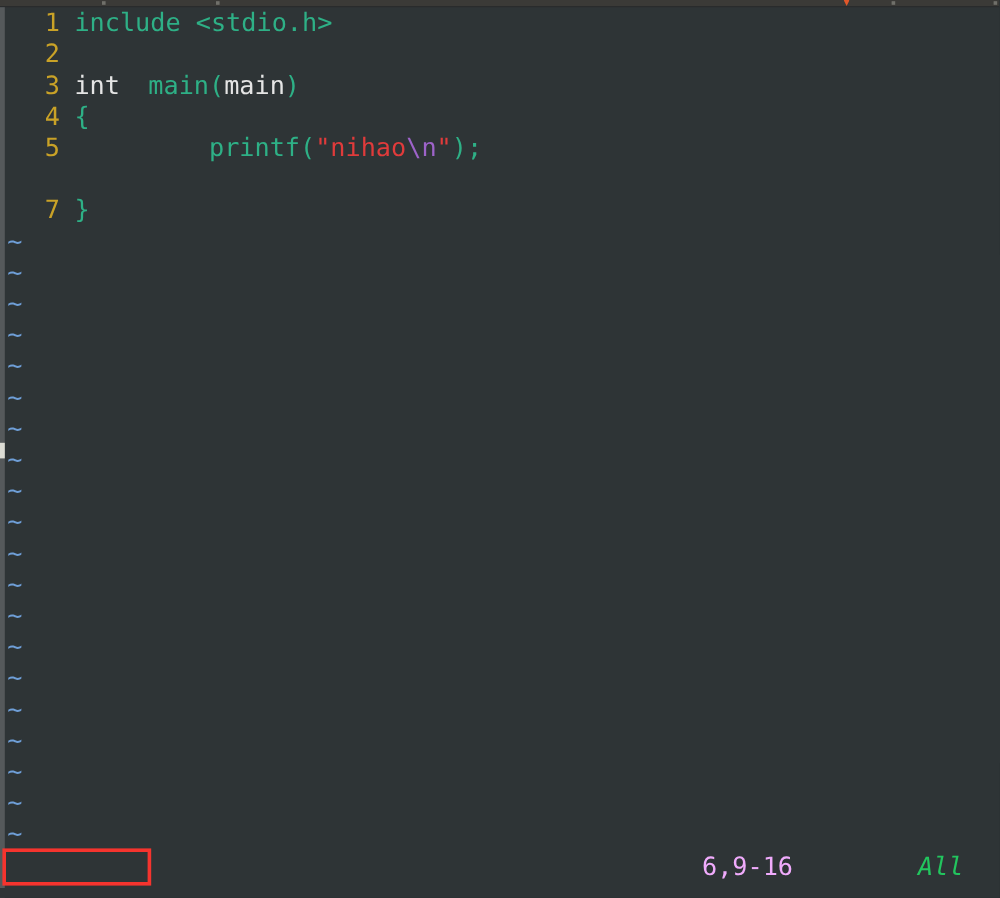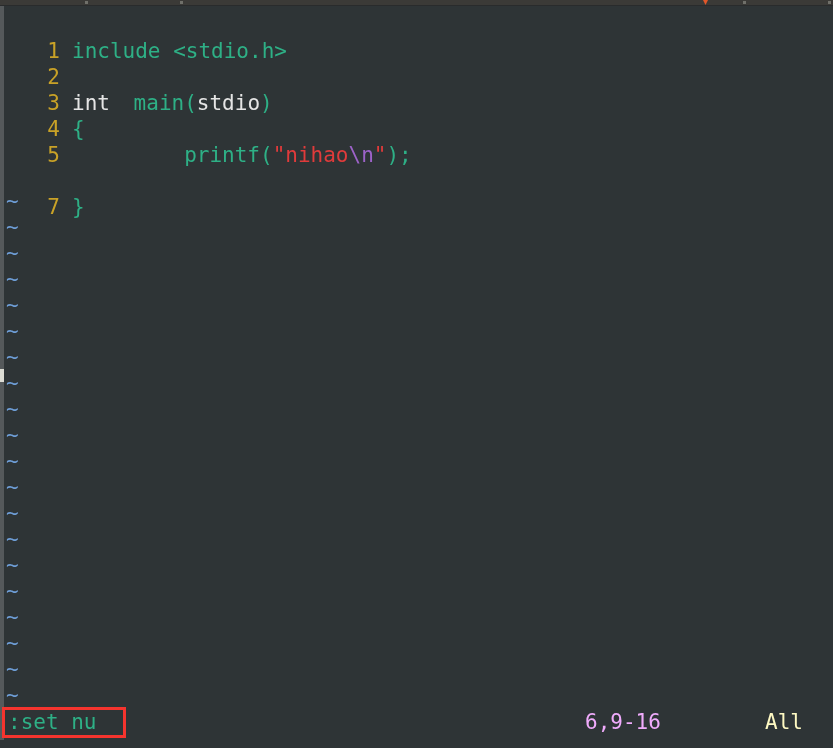--- a/index.html
+++ b/index.html
@@ -64,25 +64,24 @@
     left: 0px;
     top: 363px;
     width: 4px;
     height: 13px;
     background: #dcdcd4;
   }
 
   
   .buffer {
     position: absolute;
-    left: 14px;
+    left: 4px;
     top: 6px;
     width: 752px;
     height: 700px;
-    margin-top: 32px;
   }
   .row {
     position: absolute;
     left: 0;
     height: 26px;
     line-height: 26px;
     white-space: pre;
     font-size: 21px;
     letter-spacing: 0px;
   }
@@ -143,21 +142,22 @@
   .ruler {
     position: absolute;
     left: 585px;
     top: 0;
     color: #f0abfc;
   }
   .scrollpos {
     position: absolute;
     left: 765px;
     top: 0;
-    color: #fef9c3;
+    color: #22c55e;
+    font-style: italic;
   }
 
   
   .annot-box {
     position: absolute;
     left: 2px;
     top: 707px;
     width: 124px;
     height: 31px;
     border: 3px solid #f5342e;
@@ -187,21 +187,21 @@
     <div class="titlebar-tick" style="left:828px;"></div>
   </div>
 
   <div class="rail">
     <div class="rail-thumb"></div>
   </div>
 
   <div class="buffer" id="buffer">
       <div class="row" style="top: 0px;"><span class="lineno">1</span><span class="codetext"><span class="t-plain">include &lt;stdio.h&gt;</span></span></div>
       <div class="row" style="top: 26px;"><span class="lineno">2</span><span class="codetext"></span></div>
-      <div class="row" style="top: 52px;"><span class="lineno">3</span><span class="codetext"><span class="t-keyword">int</span><span class="t-plain"> </span><span class="t-func">main(</span><span class="t-keyword">stdio</span><span class="t-punct">)</span></span></div>
+      <div class="row" style="top: 52px;"><span class="lineno">3</span><span class="codetext"><span class="t-keyword">int</span><span class="t-plain"> </span><span class="t-func">main(</span><span class="t-keyword">main</span><span class="t-punct">)</span></span></div>
       <div class="row" style="top: 78px;"><span class="lineno">4</span><span class="codetext"><span class="t-punct">{</span></span></div>
       <div class="row" style="top: 104px;"><span class="lineno">5</span><span class="codetext"><span class="t-func">        printf(</span><span class="t-string">"nihao</span><span class="t-escape">\n</span><span class="t-string">"</span><span class="t-punct">);</span></span></div>
       <div class="row" style="top: 156px;"><span class="lineno">7</span><span class="codetext"><span class="t-punct">}</span></span></div>
     </div>
 
   <div id="fillers">
       <div class="tilde" style="top: 188px;">~</div>
       <div class="tilde" style="top: 214px;">~</div>
       <div class="tilde" style="top: 240px;">~</div>
       <div class="tilde" style="top: 266px;">~</div>
@@ -217,21 +217,20 @@
       <div class="tilde" style="top: 526px;">~</div>
       <div class="tilde" style="top: 552px;">~</div>
       <div class="tilde" style="top: 578px;">~</div>
       <div class="tilde" style="top: 604px;">~</div>
       <div class="tilde" style="top: 630px;">~</div>
       <div class="tilde" style="top: 656px;">~</div>
       <div class="tilde" style="top: 682px;">~</div>
     </div>
 
   <div class="cmdline">
-    <span class="cmd-text">:set nu</span>
     <span class="ruler">6,9-16</span>
     <span class="scrollpos">All</span>
   </div>
 
   <div class="annot-box"></div>
   <div class="bottom-pad"></div>
 
 </div>
 
 </body></html>

